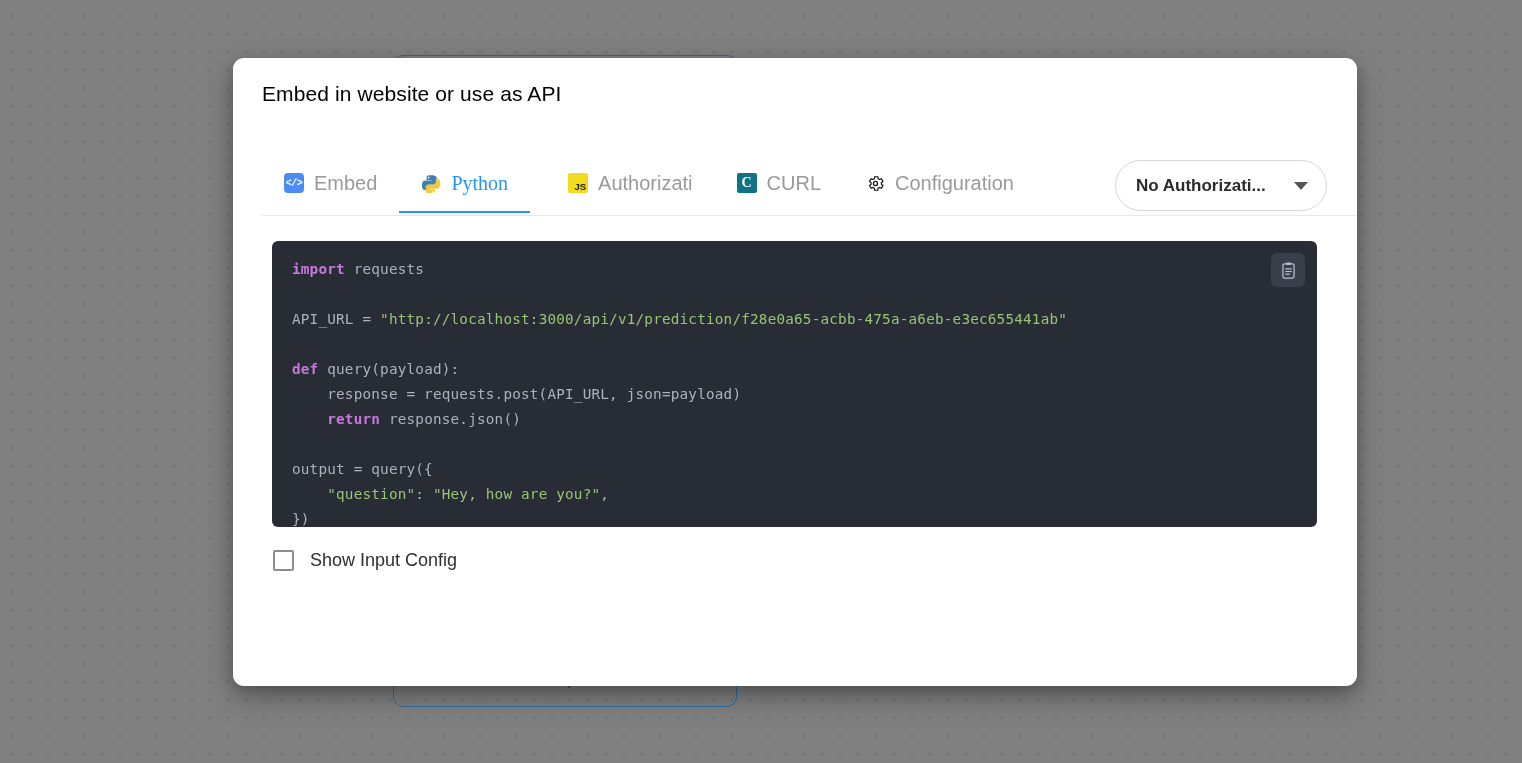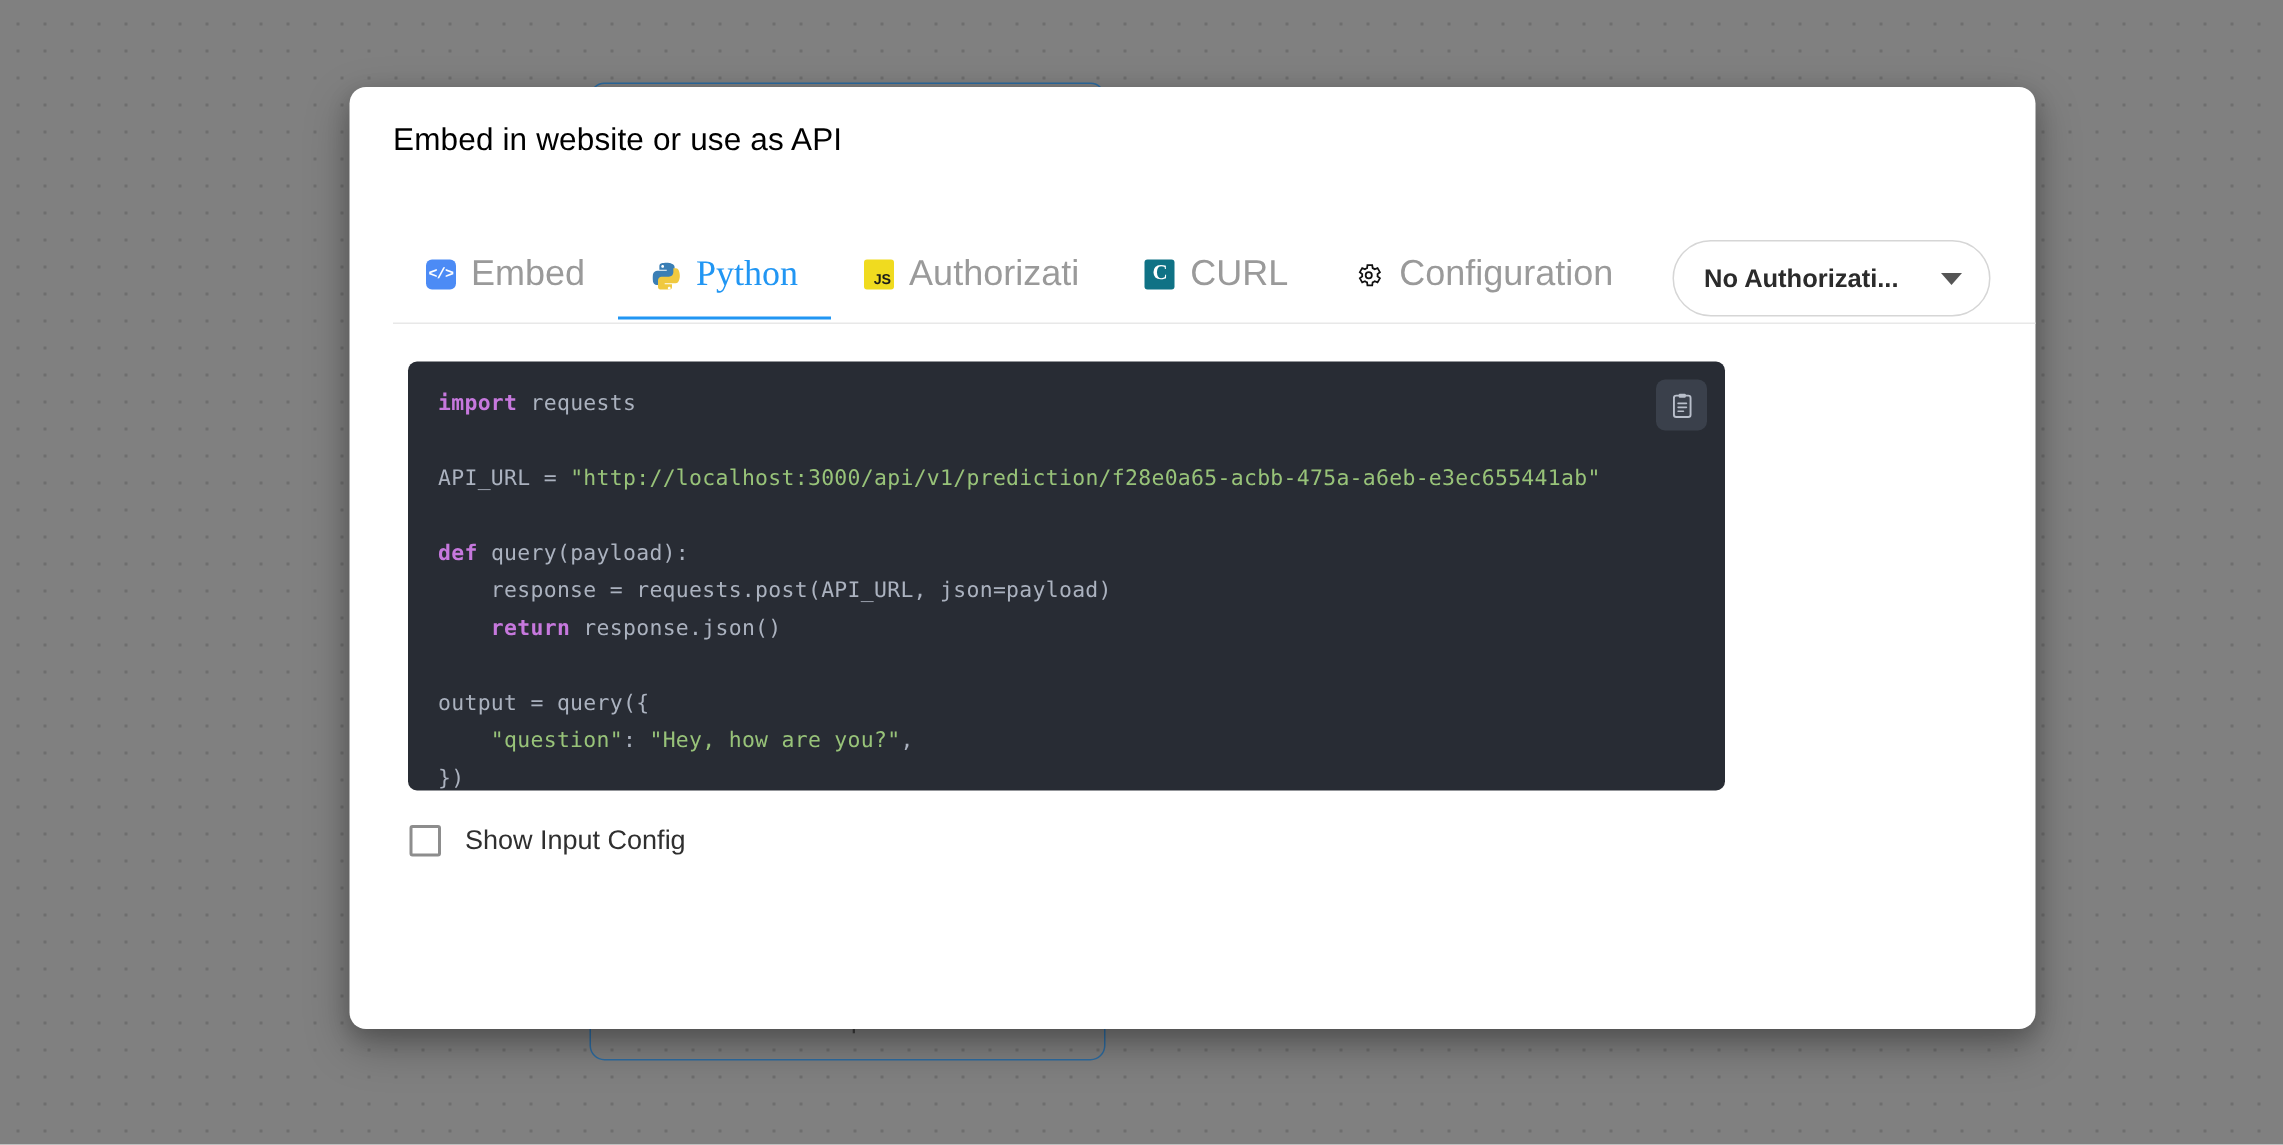--- a/index.html
+++ b/index.html
@@ -71,21 +71,21 @@
     display: flex;
     align-items: center;
     gap: 10px;
     height: 58px;
     padding: 0 22px;
     cursor: pointer;
     position: relative;
     white-space: nowrap;
   }
   .tab .tab-label {
-    font-size: 24px;
+    font-size: 20px;
     color: #9a9a9a;
   }
   .tab.active .tab-label { color: #2196f3; font-family: Liberation Serif, serif; }
   .tab.active::after {
     content: "";
     position: absolute;
     left: 0; right: 0; bottom: -1px;
     height: 2.5px;
     background: #2196f3;
   }
@@ -111,20 +111,21 @@
     background: #f0db1f;
     border-radius: 2px;
     color: #1a1a1a;
     font-size: 9.5px;
     font-weight: bold;
     padding-top: 3px;
     align-items: flex-end;
     justify-content: flex-end;
     padding-right: 2px;
     padding-bottom: 1px;
+    margin-left: 16px;
   }
   
   .ico-curl {
     background: #0f7285;
     border-radius: 2px;
     color: #fff;
     font-size: 14px;
     font-weight: bold;
     font-family: "Liberation Serif", serif;
   }
@@ -158,21 +159,21 @@
     border-right: 7px solid transparent;
     border-top: 8px solid #555;
     flex: 0 0 auto;
     margin-left: 8px;
   }
 
   
   #code-wrap {
     position: absolute;
     left: 39px; top: 183px;
-    width: 878px; height: 286px;
+    width: 1045px; height: 286px;
     background: #282c34;
     border-radius: 6px;
     overflow: hidden;
   }
   #code {
     margin: 0;
     padding: 16px 20px;
     font-family: "DejaVu Sans Mono", "Liberation Mono", monospace;
     font-size: 14.3px;
     line-height: 25px;

